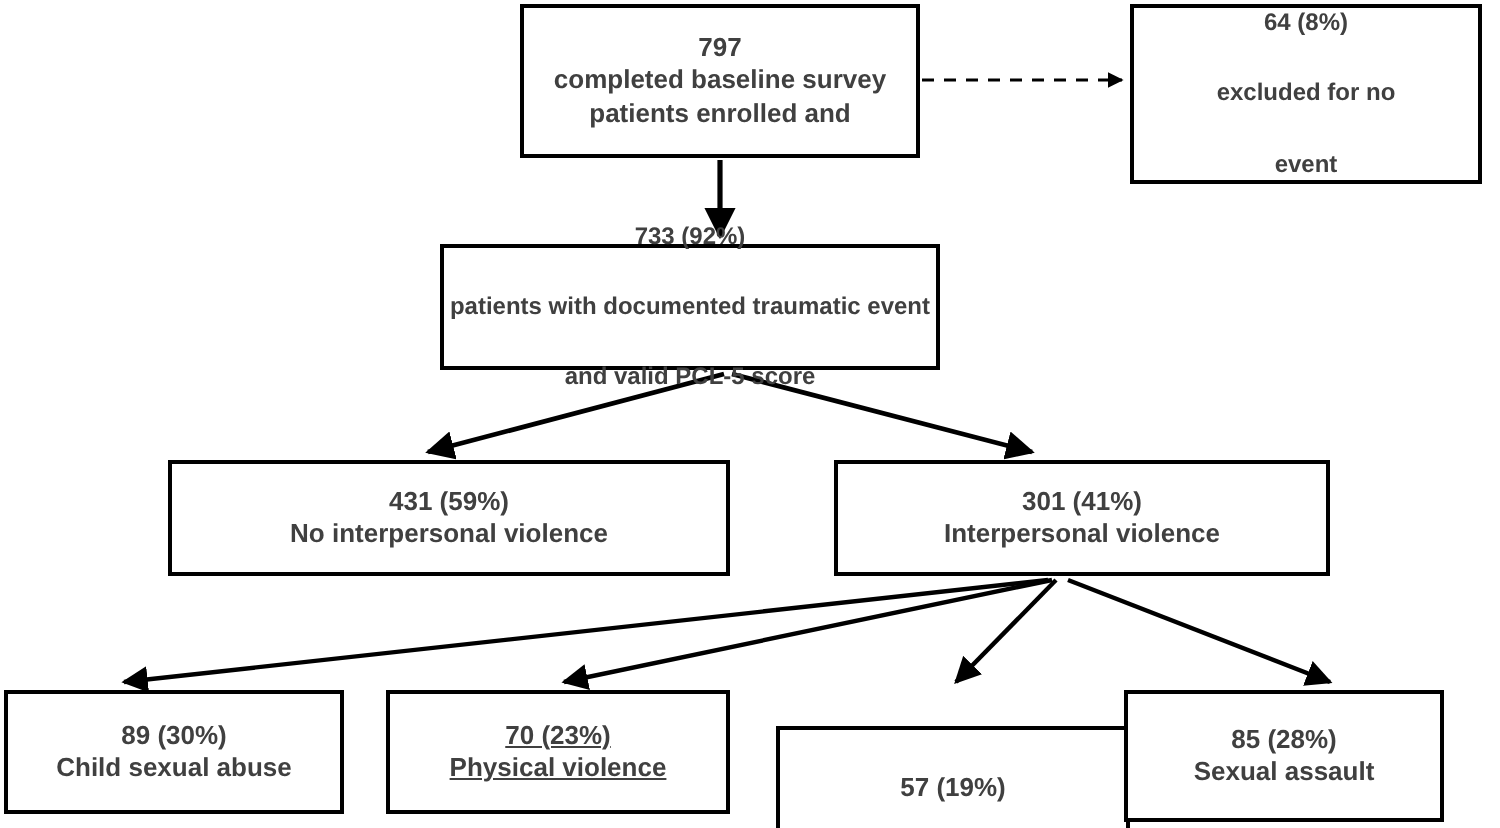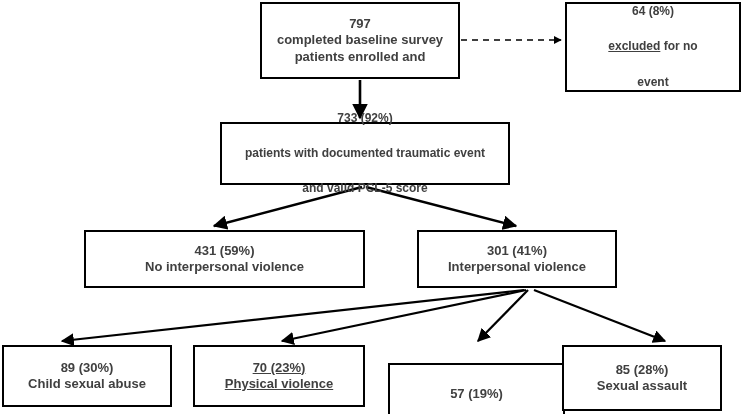--- a/index.html
+++ b/index.html
@@ -36,21 +36,21 @@
     text-align: center;
     font-weight: bold;
     color: #404040;
     line-height: 1.26;
     z-index: 2;
   }
   .node .line {
     display: block;
     white-space: nowrap;
   }
-  .u { text-decoration: underline; }
+  .u { }
   .f13 { font-size: 13px; }
   .f12 { font-size: 12px; gap: 20px; }
 </style>
 </head>
 <body>
 
 <div id="flowchart">
 
   <svg id="edges" viewBox="0 0 750 414" xmlns="http://www.w3.org/2000/svg">
     <defs>
@@ -84,32 +84,32 @@
     <span class="line">completed baseline survey</span>
     <span class="line">patients enrolled and</span>
   </div>
 
   <div class="node f12" style="left:565px; top:2px; width:176px; height:90px;">
     <span class="line">64 (8%)</span>
     <span class="line"><span class="u">excluded</span><span> for no</span></span>
     <span class="line">event</span>
   </div>
 
-  <div class="node f12" style="left:220px; top:122px; width:290px; height:63px;">
+  <div class="node f12" style="left:220px; top:122px; width:250px; height:63px;">
     <span class="line">733 (92%)</span>
     <span class="line">patients with documented traumatic event</span>
     <span class="line">and valid PCL-5 score</span>
   </div>
 
   <div class="node f13" style="left:84px; top:230px; width:281px; height:58px;">
     <span class="line">431 (59%)</span>
     <span class="line">No interpersonal violence</span>
   </div>
 
-  <div class="node f13" style="left:417px; top:230px; width:200px; height:58px;">
+  <div class="node f13" style="left:417px; top:230px; width:248px; height:58px;">
     <span class="line">301 (41%)</span>
     <span class="line">Interpersonal violence</span>
   </div>
 
   <div class="node f13" style="left:2px; top:345px; width:170px; height:62px;">
     <span class="line">89 (30%)</span>
     <span class="line">Child sexual abuse</span>
   </div>
 
   <div class="node f13" style="left:193px; top:345px; width:172px; height:62px;text-decoration:underline;">

